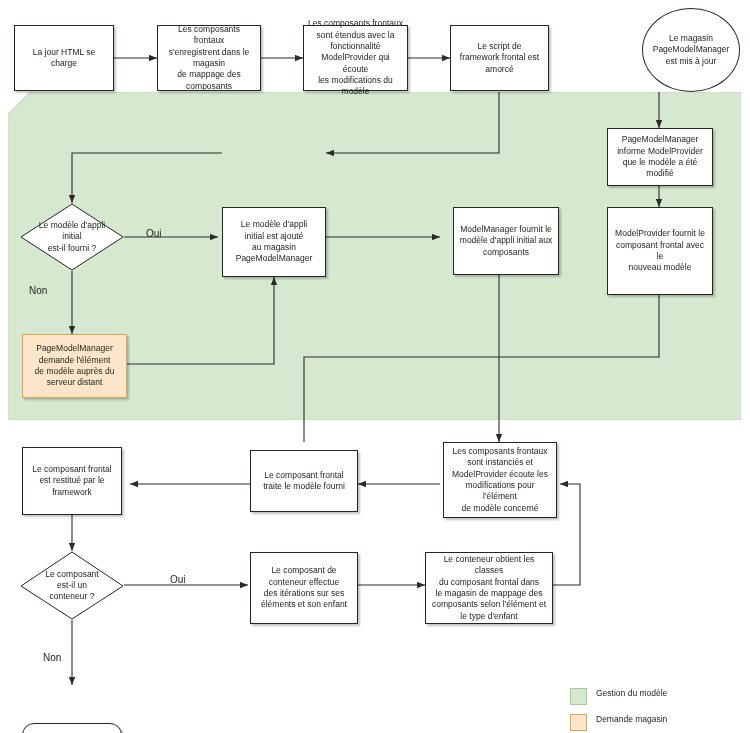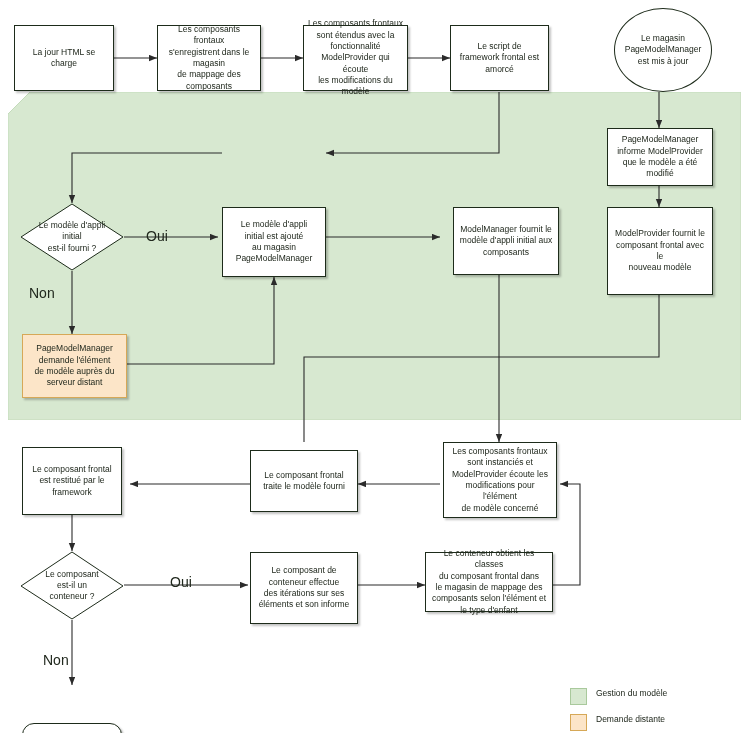--- a/index.html
+++ b/index.html
@@ -73,21 +73,21 @@
     align-items: center;
     justify-content: center;
     text-align: center;
     font-size: 8.5px;
     line-height: 1.33;
     color: #20281d;
     white-space: pre-line;
   }
   .edge-label {
     position: absolute;
-    font-size: 14px;
+    font-size: 10px;
     color: #20281d;
     background: transparent;
     white-space: nowrap;
   }
   .legend {
     position: absolute;
     font-size: 8.5px;
     color: #20281d;
   }
   .legend-row {
@@ -183,21 +183,21 @@
 ModelProvider qui écoute
 les modifications du modèle</span>
   </div>
 
   <div class="node" style="left:450px; top:25px; width:99px; height:66px;justify-content:center;">
     <span>Le script de
 framework frontal est
 amorcé</span>
   </div>
 
-  <div class="node circle" style="left:614px; top:8px; width:98px; height:84px;">
+  <div class="node circle" style="left:642px; top:8px; width:98px; height:84px;">
     <span>Le magasin
 PageModelManager
 est mis à jour</span>
   </div>
 
 
   <div class="node" style="left:607px; top:128px; width:106px; height:58px;">
     <span>PageModelManager
 informe ModelProvider
 que le modèle a été modifié</span>
@@ -263,24 +263,24 @@
     </svg>
     <div class="diamond-label">Le composant
 est-il un
 conteneur ?</div>
   </div>
 
   <div class="node" style="left:250px; top:552px; width:108px; height:72px;">
     <span>Le composant de
 conteneur effectue
 des itérations sur ses
-éléments et son informe</span>
-  </div>
-
-  <div class="node" style="left:425px; top:552px; width:128px; height:60px;">
+éléments et son enfant</span>
+  </div>
+
+  <div class="node" style="left:425px; top:552px; width:128px; height:72px;">
     <span>Le conteneur obtient les classes
 du composant frontal dans
 le magasin de mappage des
 composants selon l'élément et
 le type d'enfant</span>
   </div>
 
   <div class="node rounded" style="left:22px; top:685px; width:100px; height:46px;">
     <span>Fin</span>
   </div>
@@ -290,17 +290,17 @@
   <div class="edge-label" style="left:170px; top:574px;">Oui</div>
   <div class="edge-label" style="left:43px; top:652px;">Non</div>
 
   <div class="legend" style="left:570px; top:688px;">
     <div class="legend-row">
       <div class="swatch green"></div>
       <div>Gestion du modèle</div>
     </div>
     <div class="legend-row">
       <div class="swatch orange"></div>
-      <div>Demande distante</div>
+      <div>Demande magasin</div>
     </div>
   </div>
 
 </div>
 
 </body></html>

